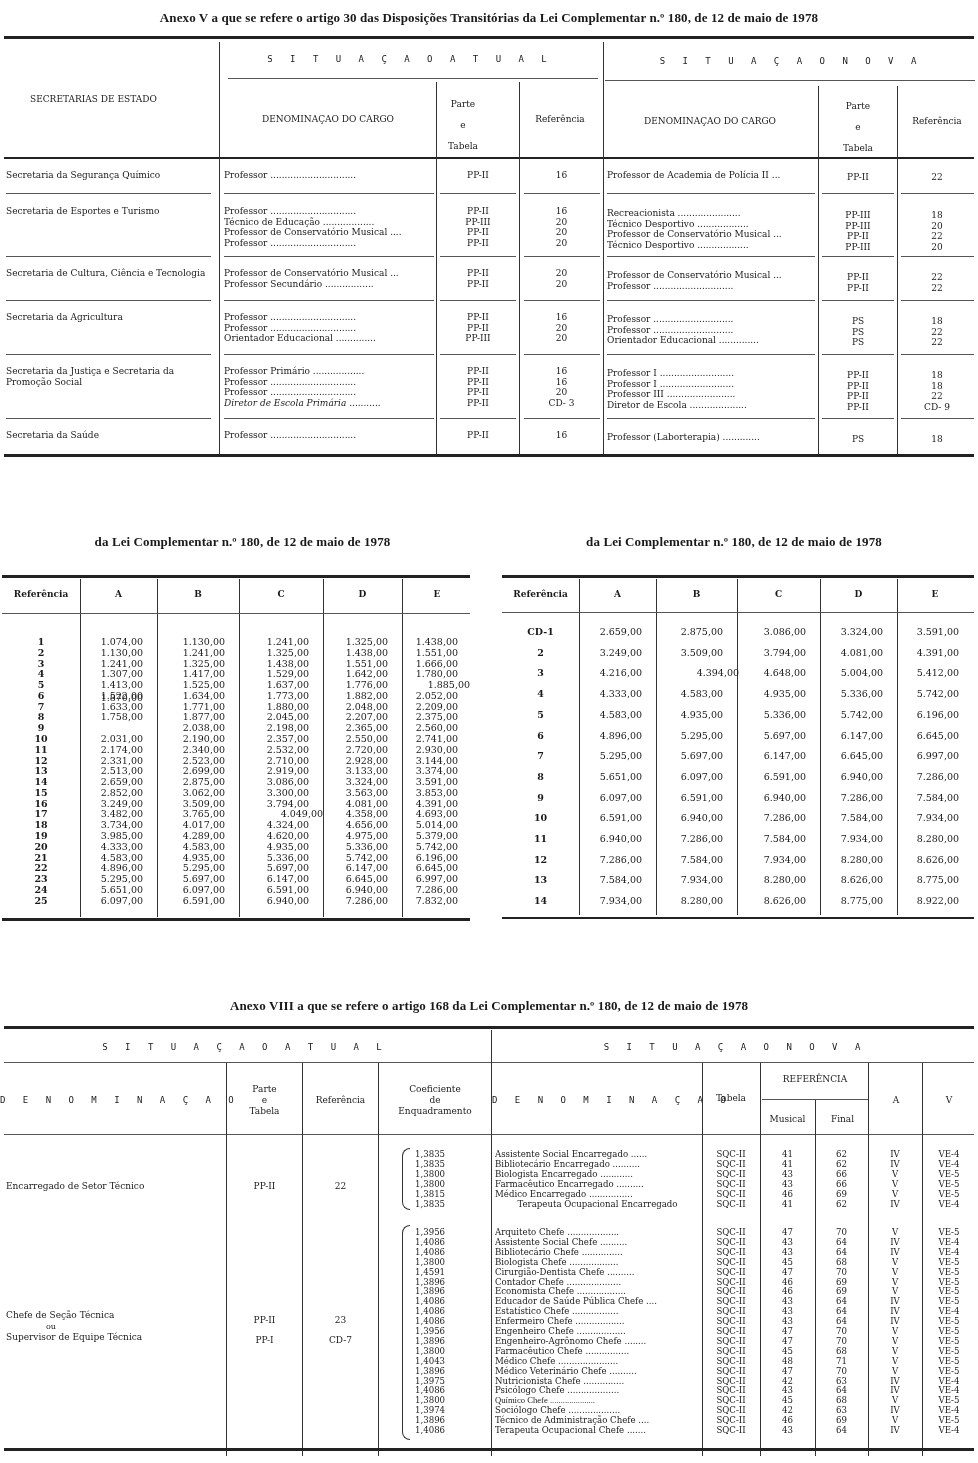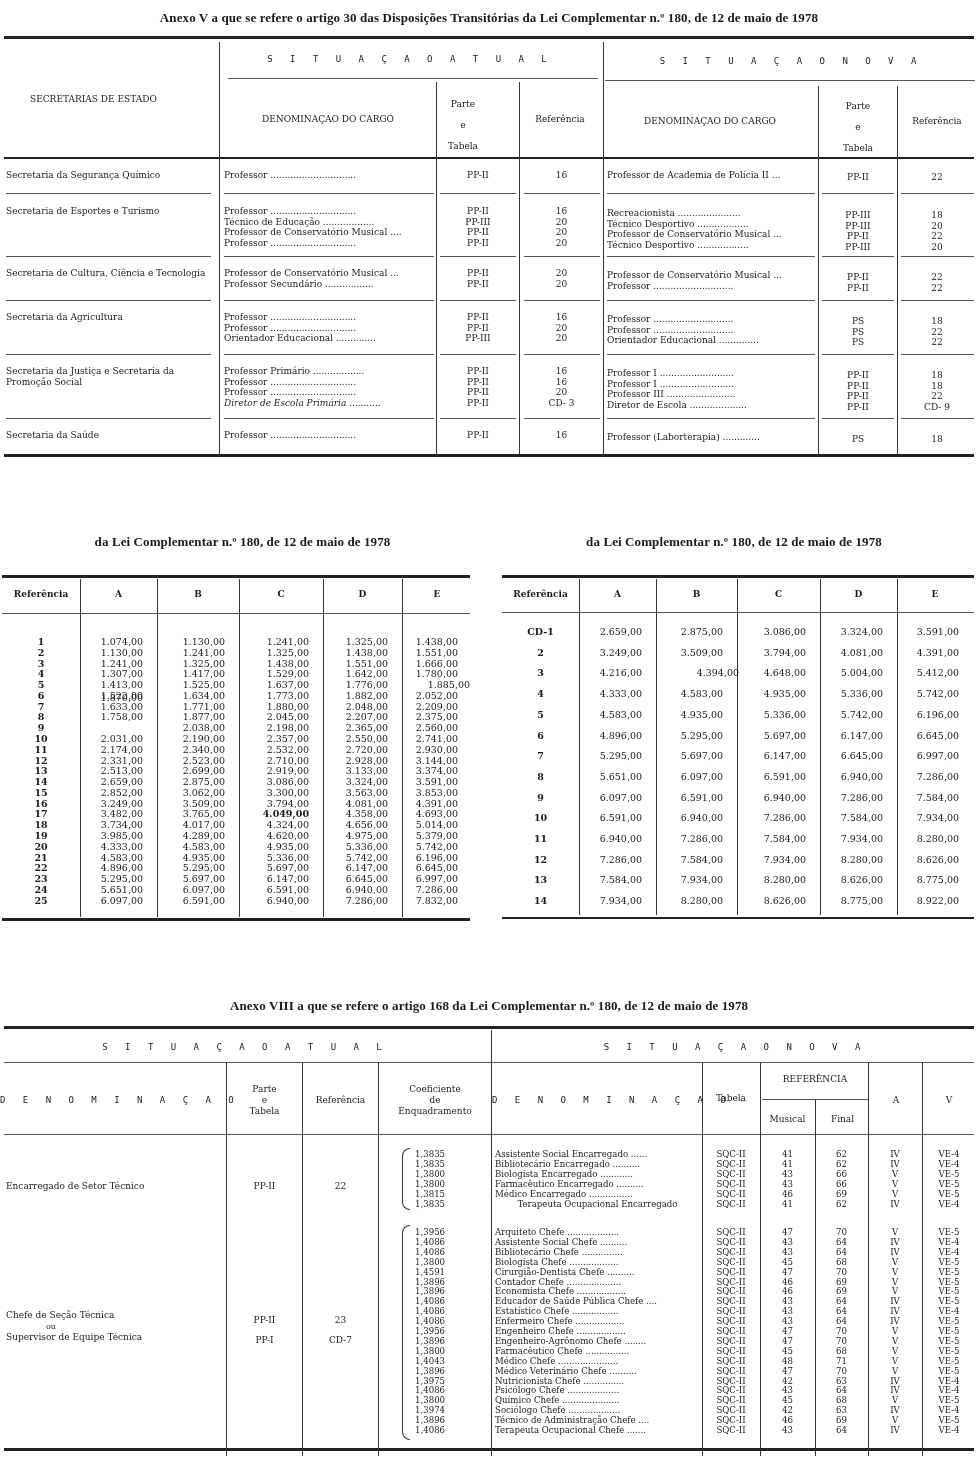--- a/index.html
+++ b/index.html
@@ -302,21 +302,21 @@
       <div class="abs num rt" style="left:402px;top:786.92px;width:56px;">3.853,00</div>
       <div class="abs num ctr" style="left:2px;top:797.7px;width:78px;font-weight:bold;">16</div>
       <div class="abs num rt" style="left:80px;top:797.7px;width:63px;">3.249,00</div>
       <div class="abs num rt" style="left:157px;top:797.7px;width:68px;">3.509,00</div>
       <div class="abs num rt" style="left:239px;top:797.7px;width:70px;">3.794,00</div>
       <div class="abs num rt" style="left:323px;top:797.7px;width:65px;">4.081,00</div>
       <div class="abs num rt" style="left:402px;top:797.7px;width:56px;">4.391,00</div>
       <div class="abs num ctr" style="left:2px;top:808.48px;width:78px;font-weight:bold;">17</div>
       <div class="abs num rt" style="left:80px;top:808.48px;width:63px;">3.482,00</div>
       <div class="abs num rt" style="left:157px;top:808.48px;width:68px;">3.765,00</div>
-      <div class="abs num rt" style="left:239px;top:808.48px;width:70px;font-weight:bold;">4.049,00</div>
+      <div class="abs num rt" style="left:239px;top:808.48px;width:84px;">4.049,00</div>
       <div class="abs num rt" style="left:323px;top:808.48px;width:65px;">4.358,00</div>
       <div class="abs num rt" style="left:402px;top:808.48px;width:56px;">4.693,00</div>
       <div class="abs num ctr" style="left:2px;top:819.26px;width:78px;font-weight:bold;">18</div>
       <div class="abs num rt" style="left:80px;top:819.26px;width:63px;">3.734,00</div>
       <div class="abs num rt" style="left:157px;top:819.26px;width:68px;">4.017,00</div>
       <div class="abs num rt" style="left:239px;top:819.26px;width:70px;">4.324,00</div>
       <div class="abs num rt" style="left:323px;top:819.26px;width:65px;">4.656,00</div>
       <div class="abs num rt" style="left:402px;top:819.26px;width:56px;">5.014,00</div>
       <div class="abs num ctr" style="left:2px;top:830.04px;width:78px;font-weight:bold;">19</div>
       <div class="abs num rt" style="left:80px;top:830.04px;width:63px;">3.985,00</div>
@@ -690,21 +690,21 @@
       <div class="abs sm ctr" style="left:868px;top:1375.5px;width:54px;overflow:hidden;font-size:8.6px;line-height:10px;">IV</div>
       <div class="abs sm ctr" style="left:922px;top:1375.5px;width:54px;overflow:hidden;font-size:8.6px;line-height:10px;">VE-4</div>
       <div class="abs sm " style="left:415px;top:1385.4px;width:70px;overflow:hidden;font-size:8.6px;line-height:10px;">1,4086</div>
       <div class="abs sm " style="left:495px;top:1385.4px;width:205px;overflow:hidden;font-size:8.6px;line-height:10px;">Psicólogo Chefe ...................</div>
       <div class="abs sm ctr" style="left:703px;top:1385.4px;width:56px;overflow:hidden;font-size:8.6px;line-height:10px;">SQC-II</div>
       <div class="abs sm ctr" style="left:760px;top:1385.4px;width:55px;overflow:hidden;font-size:8.6px;line-height:10px;">43</div>
       <div class="abs sm ctr" style="left:815px;top:1385.4px;width:53px;overflow:hidden;font-size:8.6px;line-height:10px;">64</div>
       <div class="abs sm ctr" style="left:868px;top:1385.4px;width:54px;overflow:hidden;font-size:8.6px;line-height:10px;">IV</div>
       <div class="abs sm ctr" style="left:922px;top:1385.4px;width:54px;overflow:hidden;font-size:8.6px;line-height:10px;">VE-4</div>
       <div class="abs sm " style="left:415px;top:1395.3px;width:70px;overflow:hidden;font-size:8.6px;line-height:10px;">1,3800</div>
-      <div class="abs sm " style="left:495px;top:1395.3px;width:205px;overflow:hidden;font-size:8.6px;line-height:10px;">Químico Chefe .....................</div>
+      <div class="abs sm " style="left:495px;top:1395.3px;width:205px;overflow:hidden;font-size:8.6px;line-height:10px;font-family:Liberation Serif, serif;">Químico Chefe .....................</div>
       <div class="abs sm ctr" style="left:703px;top:1395.3px;width:56px;overflow:hidden;font-size:8.6px;line-height:10px;">SQC-II</div>
       <div class="abs sm ctr" style="left:760px;top:1395.3px;width:55px;overflow:hidden;font-size:8.6px;line-height:10px;">45</div>
       <div class="abs sm ctr" style="left:815px;top:1395.3px;width:53px;overflow:hidden;font-size:8.6px;line-height:10px;">68</div>
       <div class="abs sm ctr" style="left:868px;top:1395.3px;width:54px;overflow:hidden;font-size:8.6px;line-height:10px;">V</div>
       <div class="abs sm ctr" style="left:922px;top:1395.3px;width:54px;overflow:hidden;font-size:8.6px;line-height:10px;">VE-5</div>
       <div class="abs sm " style="left:415px;top:1405.2px;width:70px;overflow:hidden;font-size:8.6px;line-height:10px;">1,3974</div>
       <div class="abs sm " style="left:495px;top:1405.2px;width:205px;overflow:hidden;font-size:8.6px;line-height:10px;">Sociólogo Chefe ...................</div>
       <div class="abs sm ctr" style="left:703px;top:1405.2px;width:56px;overflow:hidden;font-size:8.6px;line-height:10px;">SQC-II</div>
       <div class="abs sm ctr" style="left:760px;top:1405.2px;width:55px;overflow:hidden;font-size:8.6px;line-height:10px;">42</div>
       <div class="abs sm ctr" style="left:815px;top:1405.2px;width:53px;overflow:hidden;font-size:8.6px;line-height:10px;">63</div>

